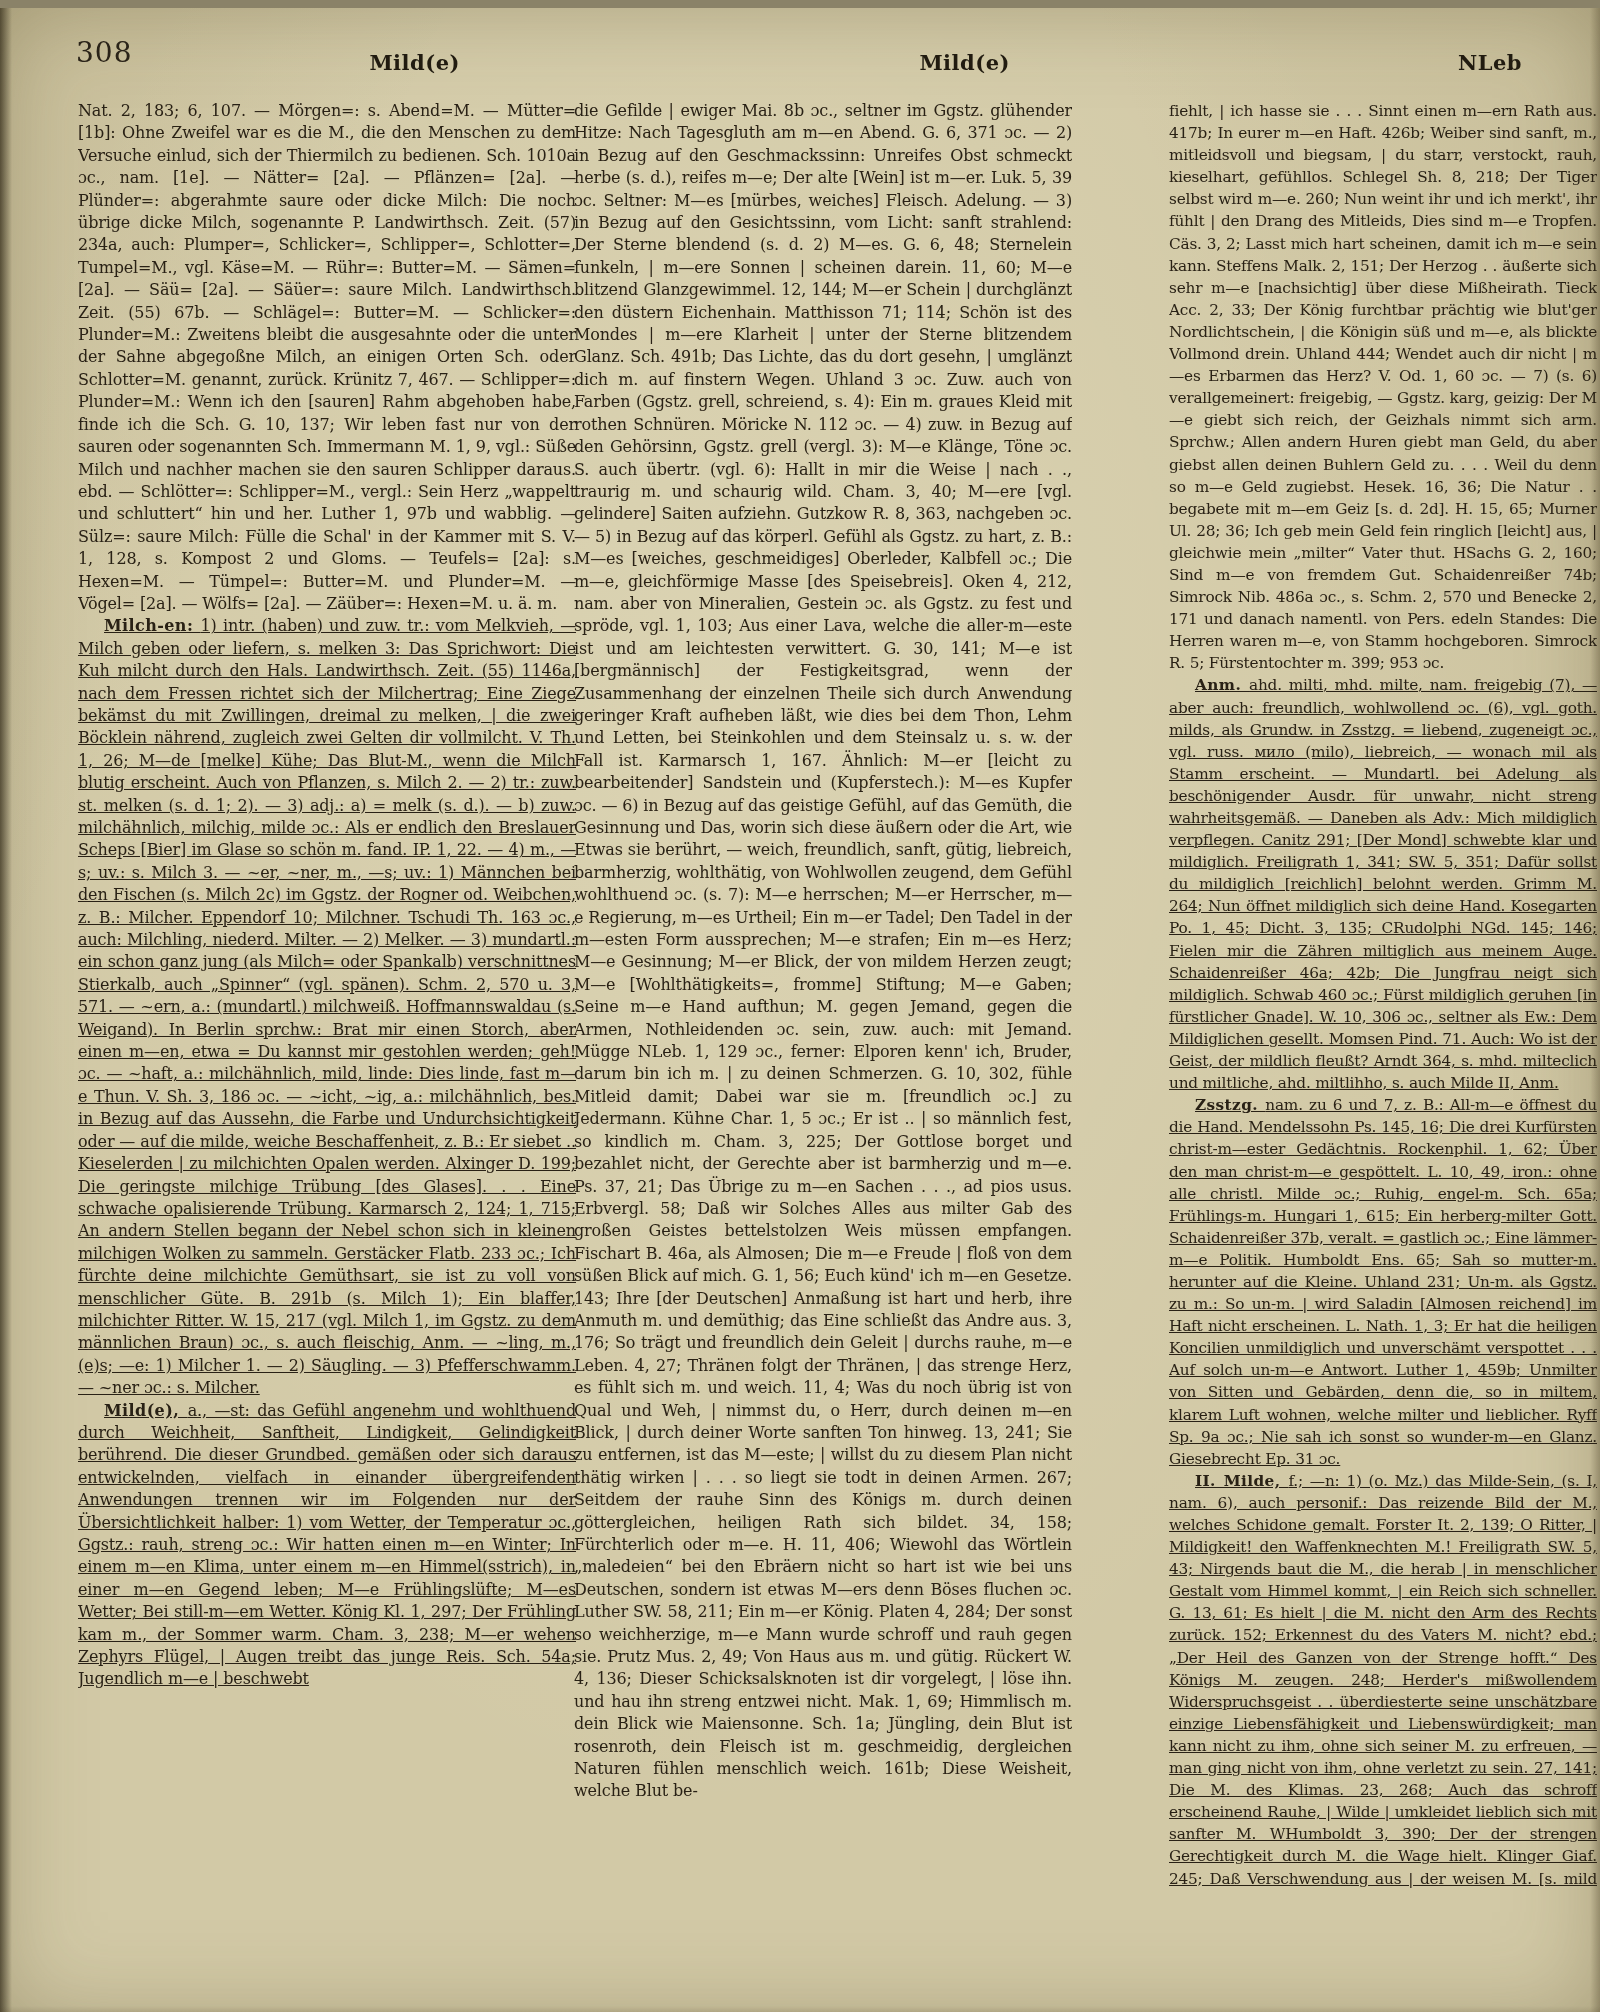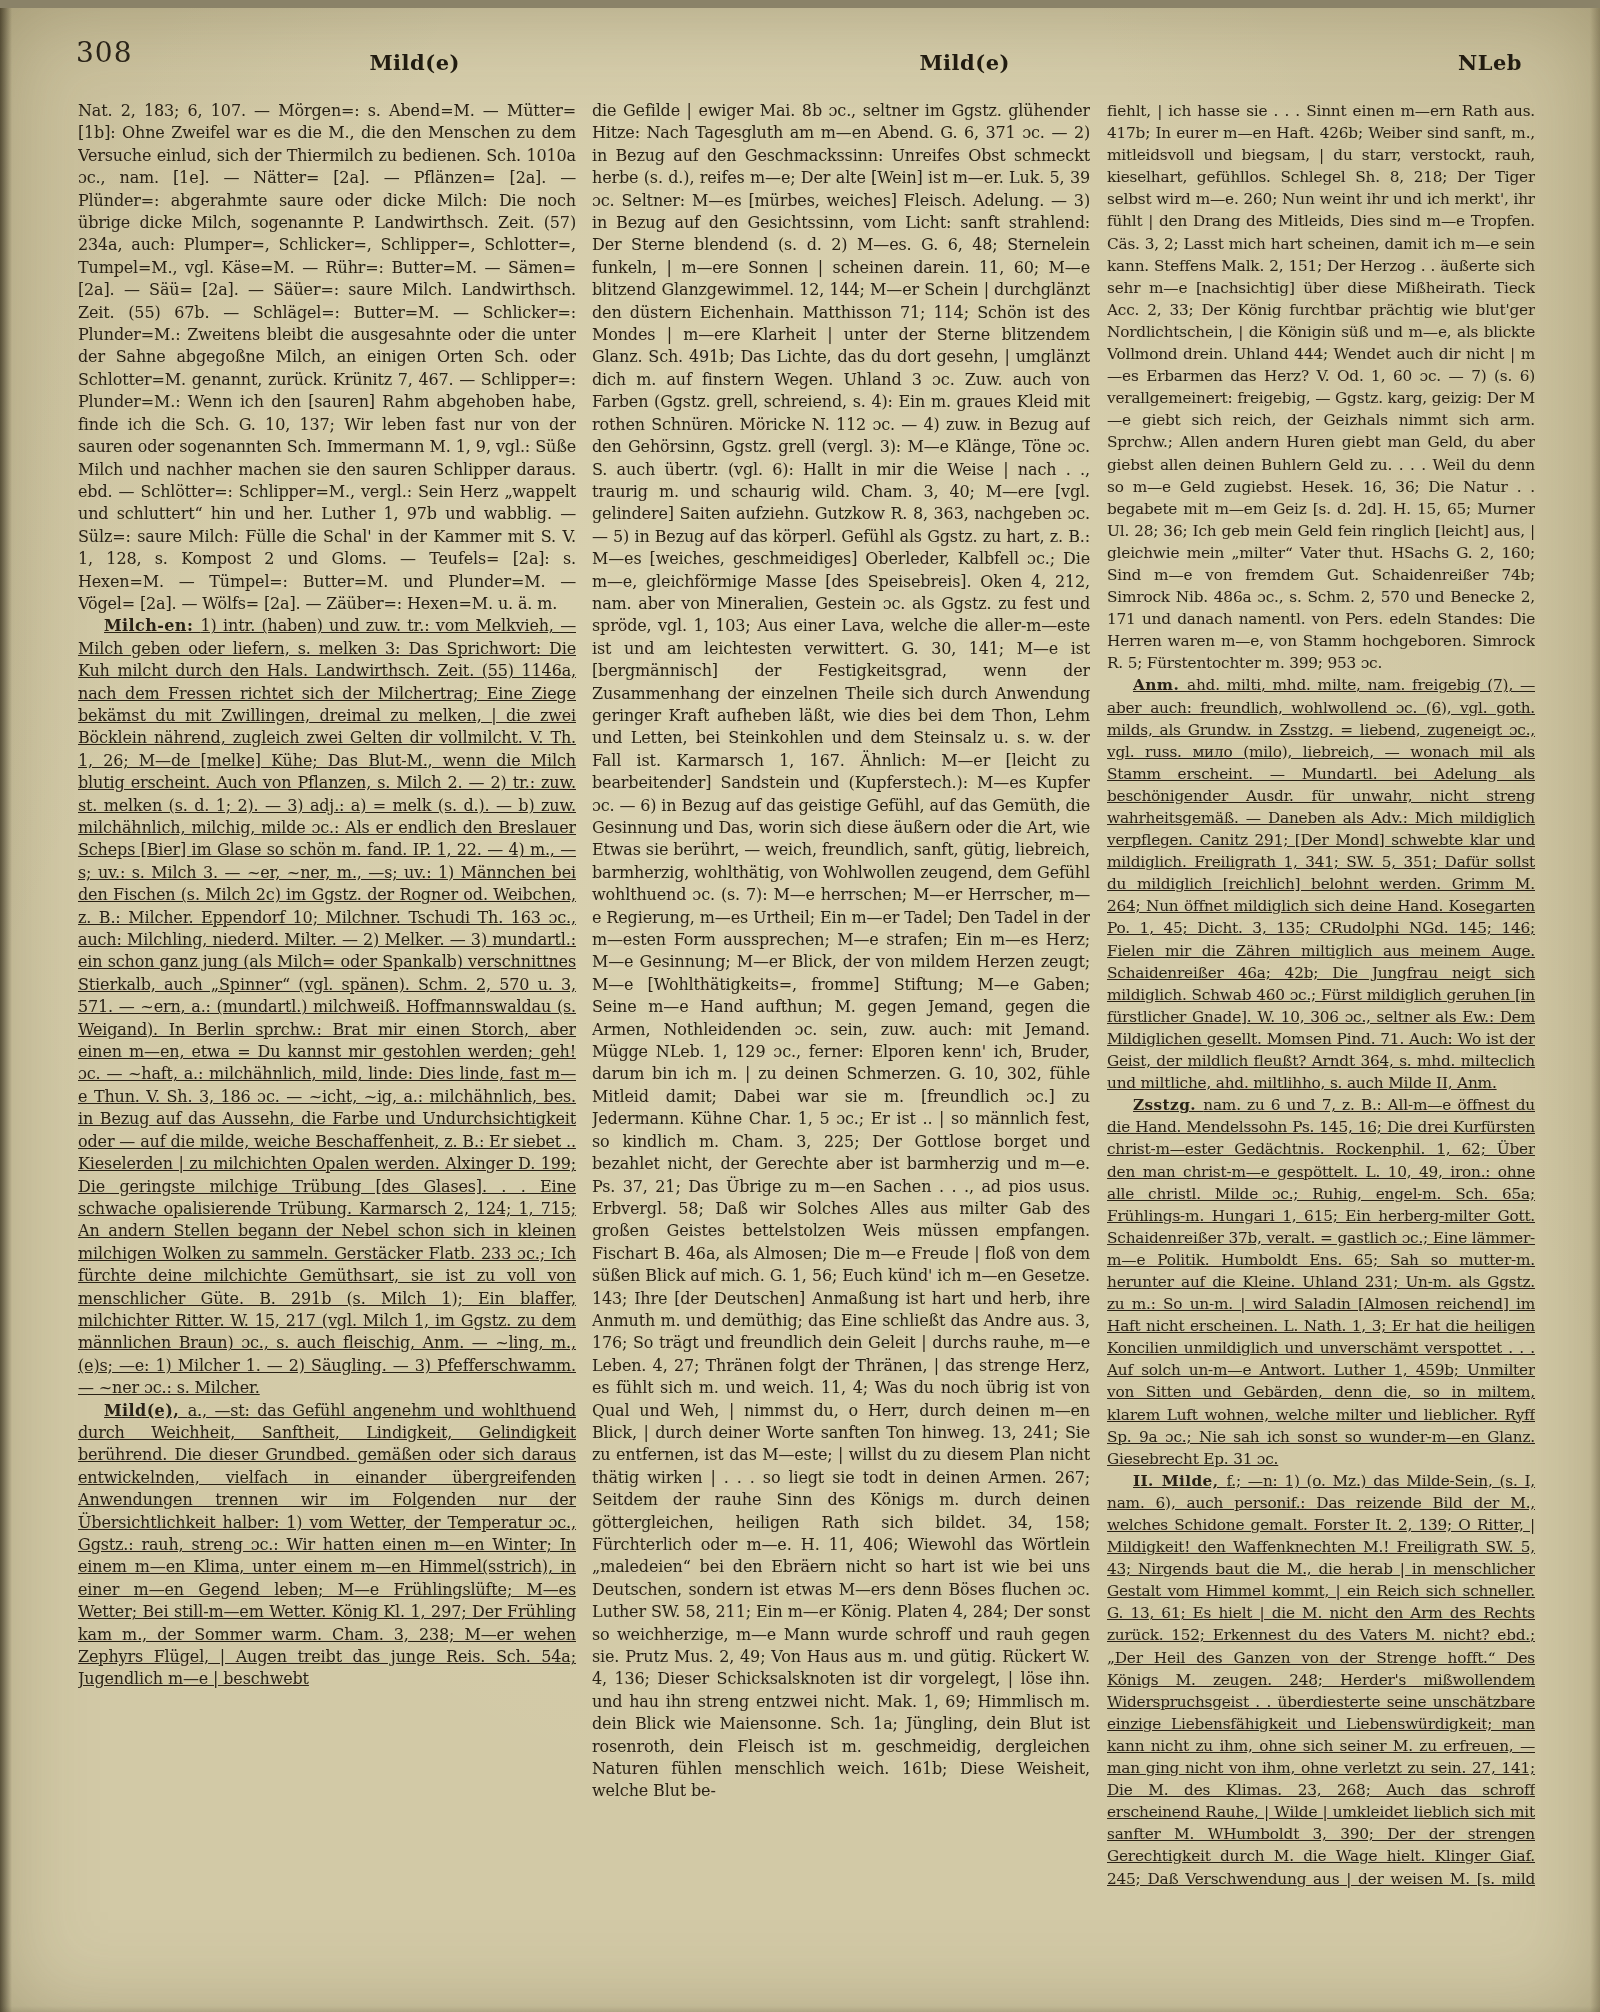--- a/index.html
+++ b/index.html
@@ -39,22 +39,22 @@
   }
   .rh1{left:200px;} .rh2{left:750px;} .rh3{left:1262px;}
   .cols{position:absolute;left:0;top:0;width:1600px;height:2012px;}
   .col{
     position:absolute;top:92px;overflow:hidden;
     text-align:justify;
     color:#292115;
     hyphens:auto;
   }
   .col1{left:78px;width:498px;height:1802px;font-size:16px;line-height:22.4px;letter-spacing:-0.15px;}
-  .col2{left:592px;width:498px;height:1802px;font-size:16px;line-height:22.4px;letter-spacing:-0.15px;}
-  .col3{left:1107px;width:428px;height:1790px;font-size:15.3px;line-height:22.1px;letter-spacing:-0.2px;}
+  .col2{left:574px;width:498px;height:1802px;font-size:16px;line-height:22.4px;letter-spacing:-0.15px;}
+  .col3{left:1169px;width:428px;height:1790px;font-size:15.3px;line-height:22.1px;letter-spacing:-0.2px;}
   p.para{margin:0;padding:0;}
   p.para.indent{text-indent:26px;text-decoration:underline;}
   p.para b.lead{font-weight:bold;letter-spacing:0.4px;}
 </style>
 </head>
 <body>
 
 <div class="page">
   <div class="scan-edge-left"></div>
   <div class="scan-edge-right"></div>

